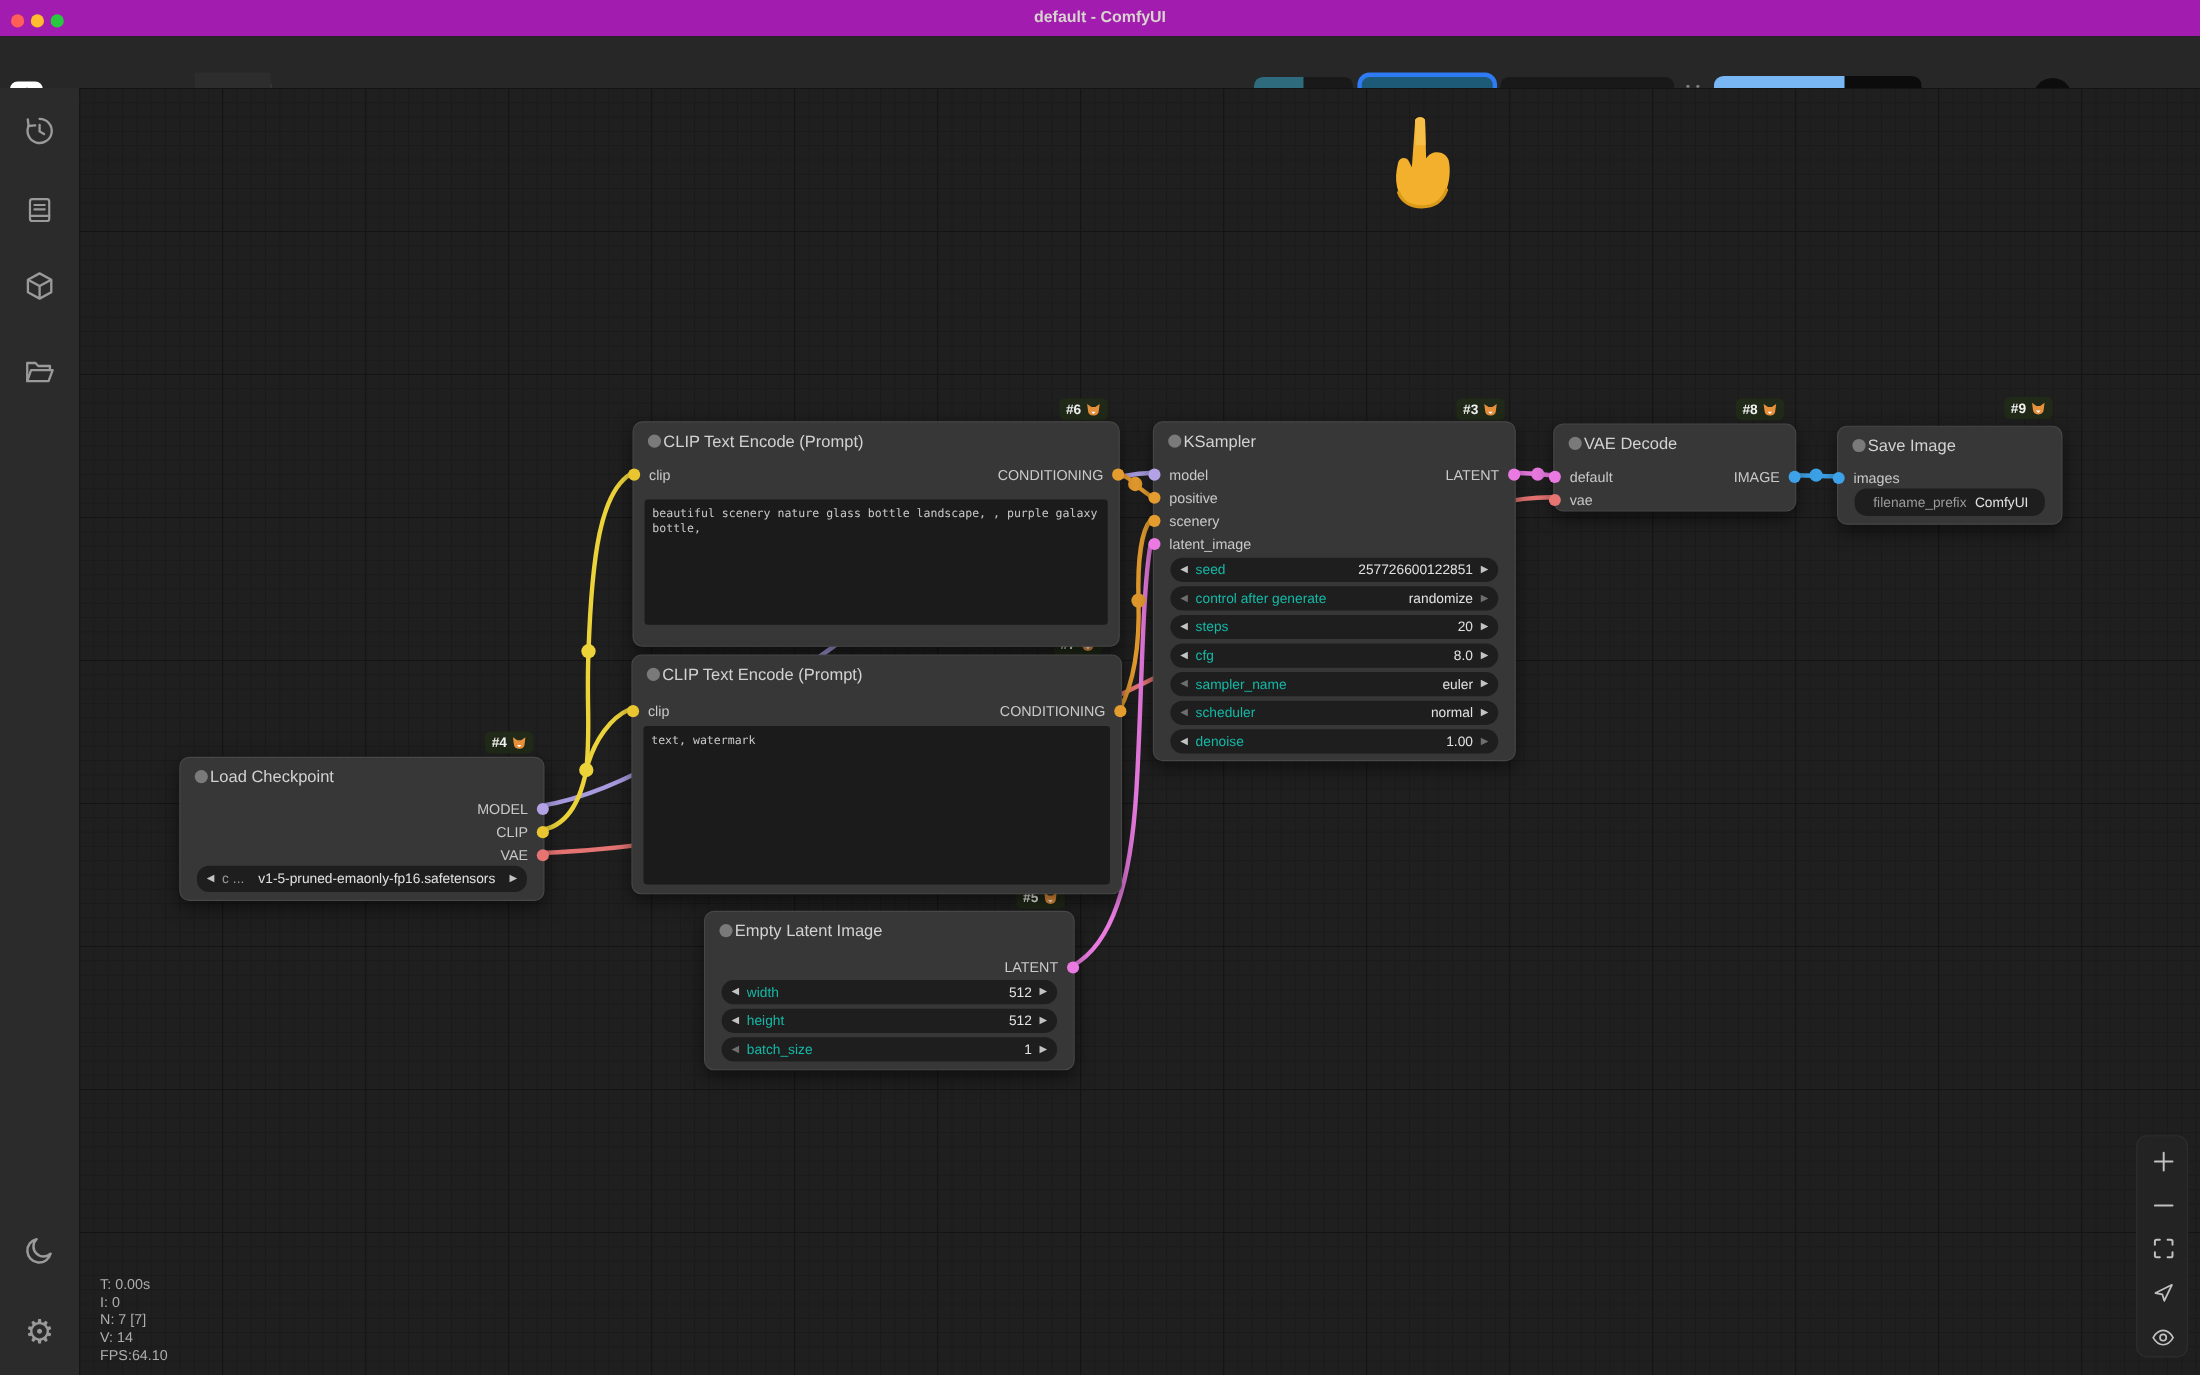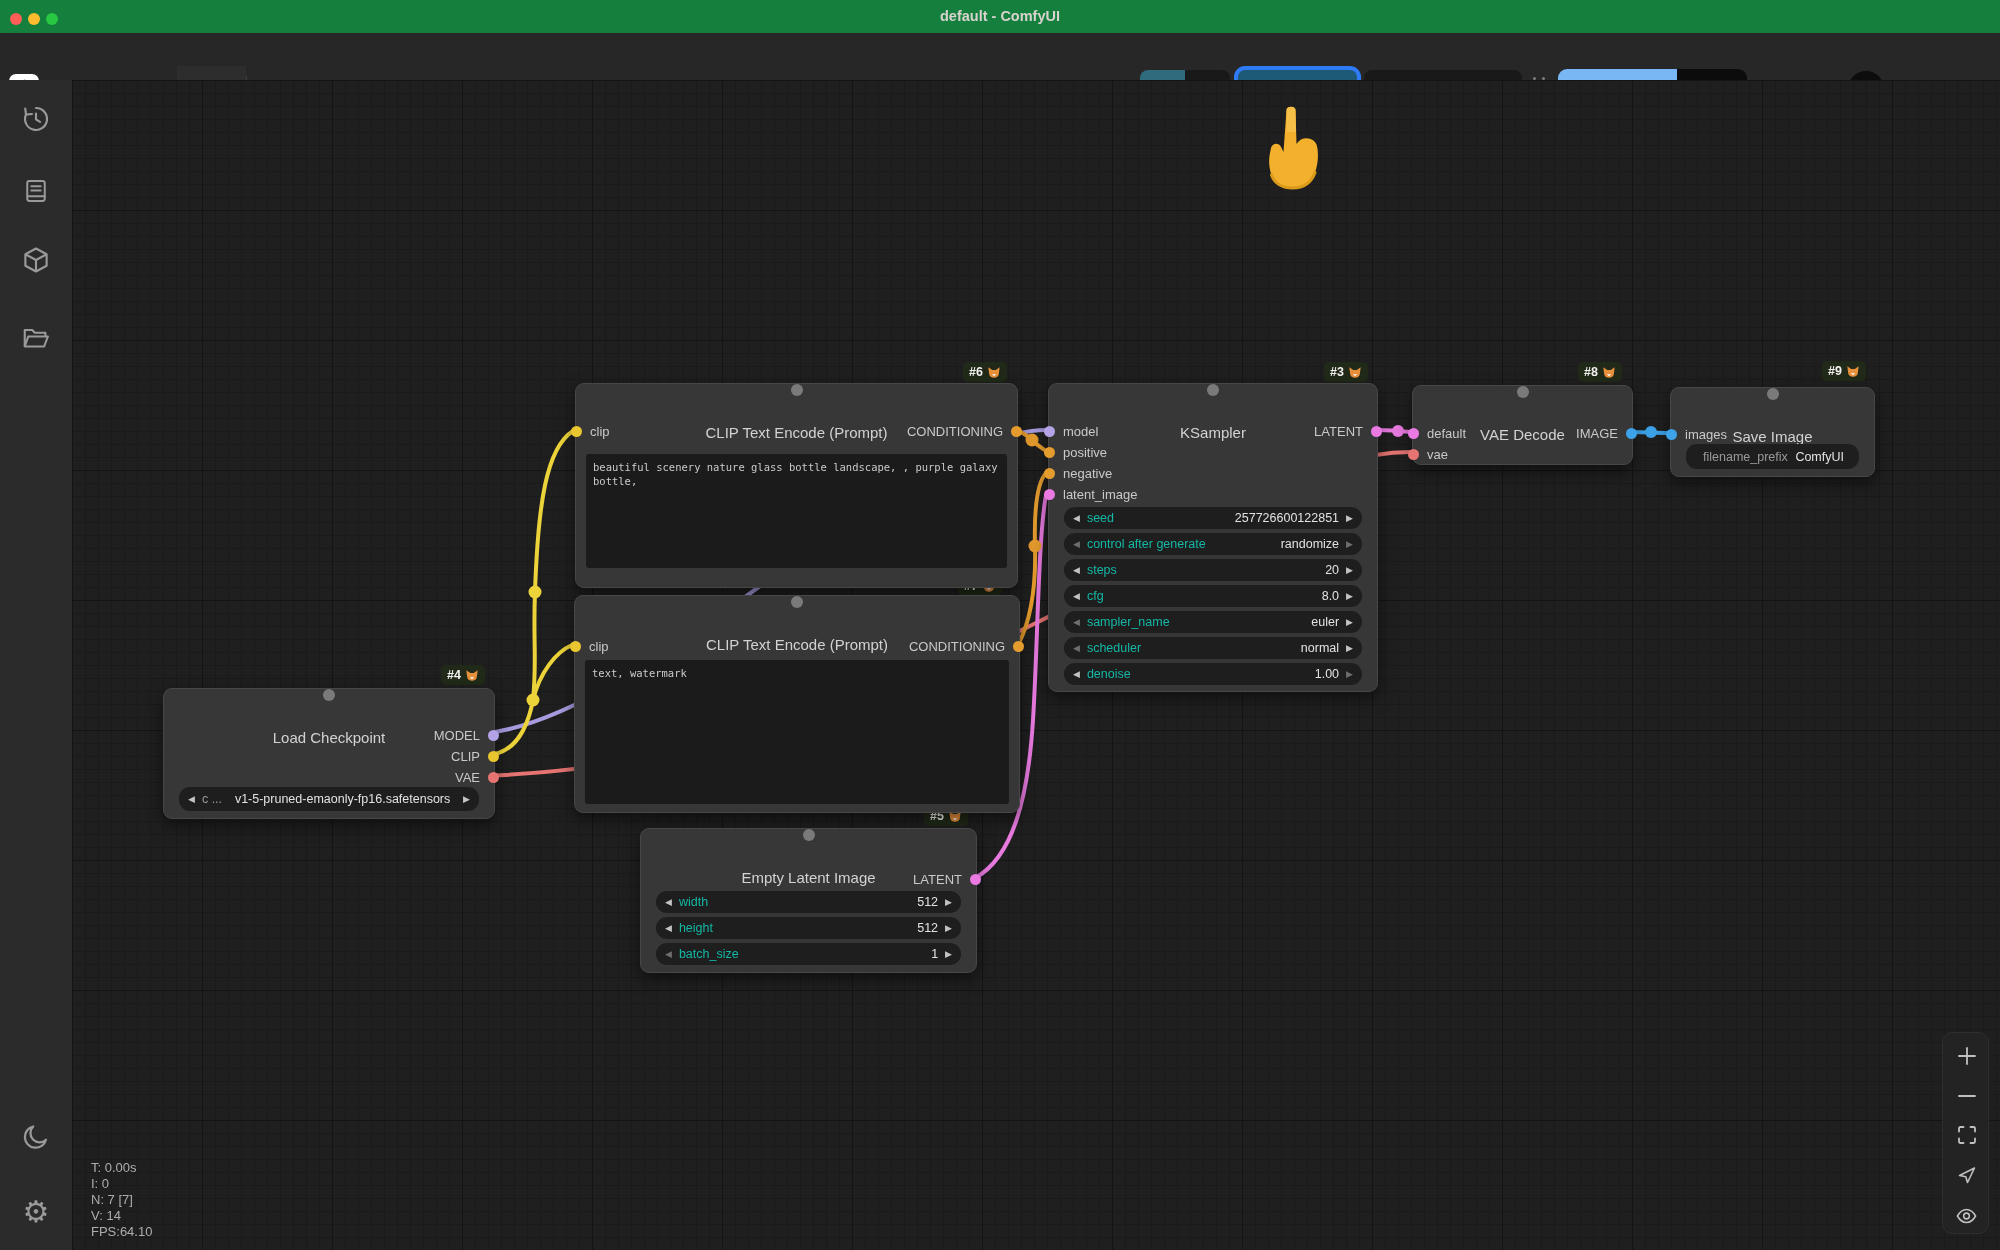--- a/index.html
+++ b/index.html
@@ -1,21 +1,21 @@
 <!DOCTYPE html>
 <html><head>
 <meta charset="utf-8">
 <style>
   * { margin:0; padding:0; box-sizing:border-box; }
   html,body { background:#111; }
   #app { position:relative; width:2000px; height:1250px; overflow:hidden;
          font-family:"Liberation Sans", sans-serif; -webkit-font-smoothing:antialiased; }
 
   
-  #titlebar { position:absolute; left:0; top:0; width:2000px; height:33px; background:#15803d; }
+  #titlebar { position:absolute; left:0; top:0; width:2000px; height:33px; background:#a21caf; }
   .tl { position:absolute; top:13px; width:12px; height:12px; border-radius:50%; }
   .tl.red{ left:10px; background:#ff5f57; } .tl.yel{ left:28px; background:#febc2e; } .tl.grn{ left:46px; background:#28c840; }
   #wintitle { position:absolute; left:0; right:0; top:0; height:33px; line-height:33px; text-align:center;
               color:#d8d3cf; font-size:14.5px; font-weight:bold; }
 
   
   #menubar { position:absolute; left:0; top:33px; width:2000px; height:47px; background:#272727; }
   #logo { position:absolute; left:9px; top:41px; width:30px; height:30px; background:#fff; border-radius:7px;
           display:flex; align-items:center; justify-content:center; }
   .menu-item { position:absolute; top:47px; height:20px; line-height:20px; color:#dcdcdc; font-size:14px; cursor:default; }
@@ -61,21 +61,21 @@
       linear-gradient(#1a1a1a 1px, transparent 1px), linear-gradient(90deg,#1a1a1a 1px, transparent 1px);
     background-size:130px 130px,130px 130px,13px 13px,13px 13px; }
 
   #wires { position:absolute; left:0; top:0; width:2000px; height:1250px; z-index:1; pointer-events:none; }
   #wires path { fill:none; stroke-width:4; stroke-linecap:round; }
 
   
   .node { position:absolute; z-index:3; background:#373737; border:1px solid #474747; border-radius:9px;
           box-shadow:0 6px 16px rgba(0,0,0,.5); color:#cfcfcf; }
   .node-header { position:absolute; left:0; top:0; right:0; height:34px; display:flex; align-items:center;
-                 gap:28px; padding:0 13px;flex-direction:column; }
+                 gap:2px; padding:0 13px; }
   .collapse-dot { width:12px; height:12px; border-radius:50%; background:#8b8b8b; opacity:.8; flex:0 0 auto; }
   .node-title { font-size:15px; color:#d2d2d2; white-space:nowrap; }
   .prow { position:absolute; left:14px; right:14px; height:20px; display:flex; align-items:center;
           font-size:13px; color:#c9c9c9; }
   .prow.both { justify-content:space-between; }
   .prow.out { justify-content:flex-end; }
   .dot { position:absolute; width:11px; height:11px; border-radius:50%; top:4.5px; }
   .dot.in { left:-19px; } .dot.outp { right:-19px; }
   .pc-model{background:#b3a3e6;} .pc-clip{background:#e9c62f;} .pc-cond{background:#e59c2e;}
   .pc-vae{background:#e57472;} .pc-latent{background:#ea7ae2;} .pc-image{background:#3da2e8;}
@@ -418,21 +418,21 @@
     <div class="prow out" style="top:37px">
       <span>LATENT</span>
       <span class="dot outp pc-latent"></span>
     </div>
     <div class="prow" style="top:58px">
       <span class="dot in pc-cond"></span>
       <span>positive</span>
     </div>
     <div class="prow" style="top:79px">
       <span class="dot in pc-cond"></span>
-      <span>negative</span>
+      <span>scenery</span>
     </div>
     <div class="prow" style="top:100px">
       <span class="dot in pc-latent"></span>
       <span>latent_image</span>
     </div>
     <div class="pill" style="top:123px">
       <span class="warr">◀</span>
       <span class="wname">seed</span>
       <span class="wval">257726600122851</span>
       <span class="warr">▶</span>

